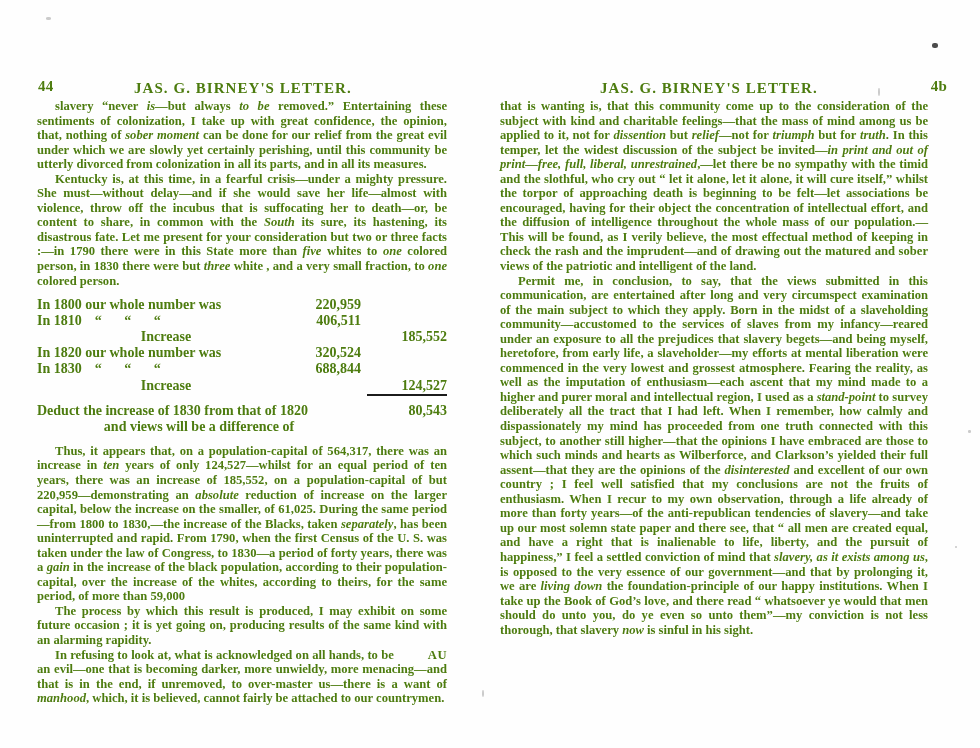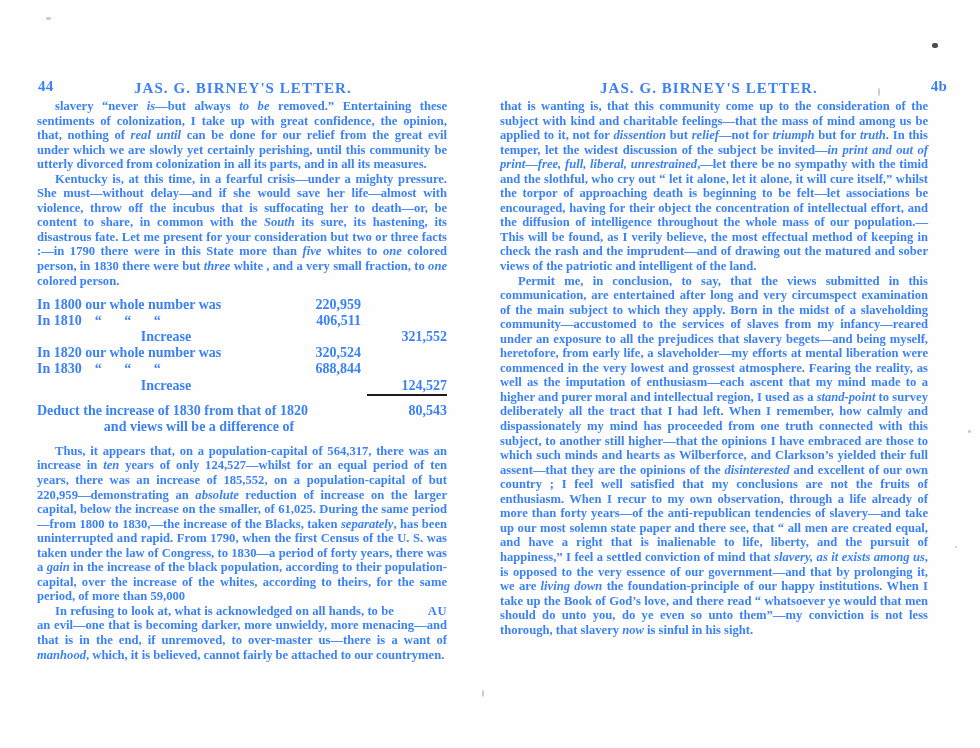--- a/index.html
+++ b/index.html
@@ -9,21 +9,21 @@
     background: #ffffff;
   }
 
   #page {
     position: relative;
     width: 980px;
     height: 748px;
     background: #fefefe;
     overflow: hidden;
     font-family: "Liberation Serif", "DejaVu Serif", serif;
-    color: #3b82f6;
+    color: #4d7c0f;
     -webkit-font-smoothing: none;
   }
 
   
   .speck {
     position: absolute;
     background: #2c2c2c;
     border-radius: 40%;
     opacity: .85;
   }
@@ -146,21 +146,21 @@
 
   <div class="leaf leaf-left">
 
     <div class="runhead">
       <span class="folio">44</span>
       <span class="title">JAS. G. BIRNEY'S LETTER.</span>
     </div>
 
     <div class="col">
 
-      <p>slavery “never <i>is</i>—but always <i>to be</i> removed.” Entertaining these sentiments of colonization, I take up with great confidence, the opinion, that, nothing of <i>real until</i> can be done for our relief from the great evil under which we are slowly yet certainly perishing, until this community be utterly divorced from colonization in all its parts, and in all its measures.</p>
+      <p>slavery “never <i>is</i>—but always <i>to be</i> removed.” Entertaining these sentiments of colonization, I take up with great confidence, the opinion, that, nothing of <i>sober moment</i> can be done for our relief from the great evil under which we are slowly yet certainly perishing, until this community be utterly divorced from colonization in all its parts, and in all its measures.</p>
       <p>Kentucky is, at this time, in a fearful crisis—under a mighty pressure. She must—without delay—and if she would save her life—almost with violence, throw off the incubus that is suffocating her to death—or, be content to share, in common with the <i>South</i> its sure, its hastening, its disastrous fate. Let me present for your consideration but two or three facts :—in 1790 there were in this State more than <i>five</i> whites to <i>one</i> colored person, in 1830 there were but <i>three</i> white , and a very small fraction, to <i>one</i> colored person.</p>
 
       <div class="figtable">
         <table>
           <tbody>
             <tr>
               <td class="c-lead">In 1800 our whole number was</td>
               <td class="c-val">220,959</td>
               <td class="c-right"></td>
             </tr>
@@ -170,21 +170,21 @@
                 <span class="c-ditto" style="display:inline-block;">“</span>
                 <span class="c-ditto" style="display:inline-block;">“</span>
                 <span class="c-ditto" style="display:inline-block;">“</span>
               </td>
               <td class="c-val">406,511</td>
               <td class="c-right"></td>
             </tr>
             <tr>
               <td class="r-incr">Increase</td>
               <td class="c-val"></td>
-              <td class="c-right">321,552</td>
+              <td class="c-right">185,552</td>
             </tr>
             <tr>
               <td class="c-lead">In 1820 our whole number was</td>
               <td class="c-val">320,524</td>
               <td class="c-right"></td>
             </tr>
             <tr>
               <td class="c-lead">
                 <span>In 1830</span>
                 <span class="c-ditto" style="display:inline-block;">“</span>
@@ -211,20 +211,21 @@
               <td class="c-right" rowspan="2">80,543</td>
             </tr>
             <tr>
               <td class="deduct2" colspan="2">and views will be a difference of</td>
             </tr>
           </tbody>
         </table>
       </div>
 
       <p>Thus, it appears that, on a population-capital of 564,317, there was an increase in <i>ten</i> years of only 124,527—whilst for an equal period of ten years, there was an increase of 185,552, on a population-capital of but 220,959—demonstrating an <i>absolute</i> reduction of increase on the larger capital, below the increase on the smaller, of 61,025. During the same period—from 1800 to 1830,—the increase of the Blacks, taken <i>separately</i>, has been uninterrupted and rapid. From 1790, when the first Census of the U. S. was taken under the law of Congress, to 1830—a period of forty years, there was a <i>gain</i> in the increase of the black population, according to their population-capital, over the increase of the whites, according to theirs, for the same period, of more than 59,000</p>
+      <p>The process by which this result is produced, I may exhibit on some future occasion ; it is yet going on, producing results of the same kind with an alarming rapidity.</p>
       <p>
         <span class="catchword">AU</span>
         <span>In refusing to look at, what is acknowledged on all hands, to be an evil—one that is becoming darker, more unwieldy, more menacing—and that is in the end, if unremoved, to over-master us—there is a want of <i>manhood</i>, which, it is believed, cannot fairly be attached to our countrymen.</span>
       </p>
 
     </div>
   </div>
 
   <div class="leaf leaf-right">
 

